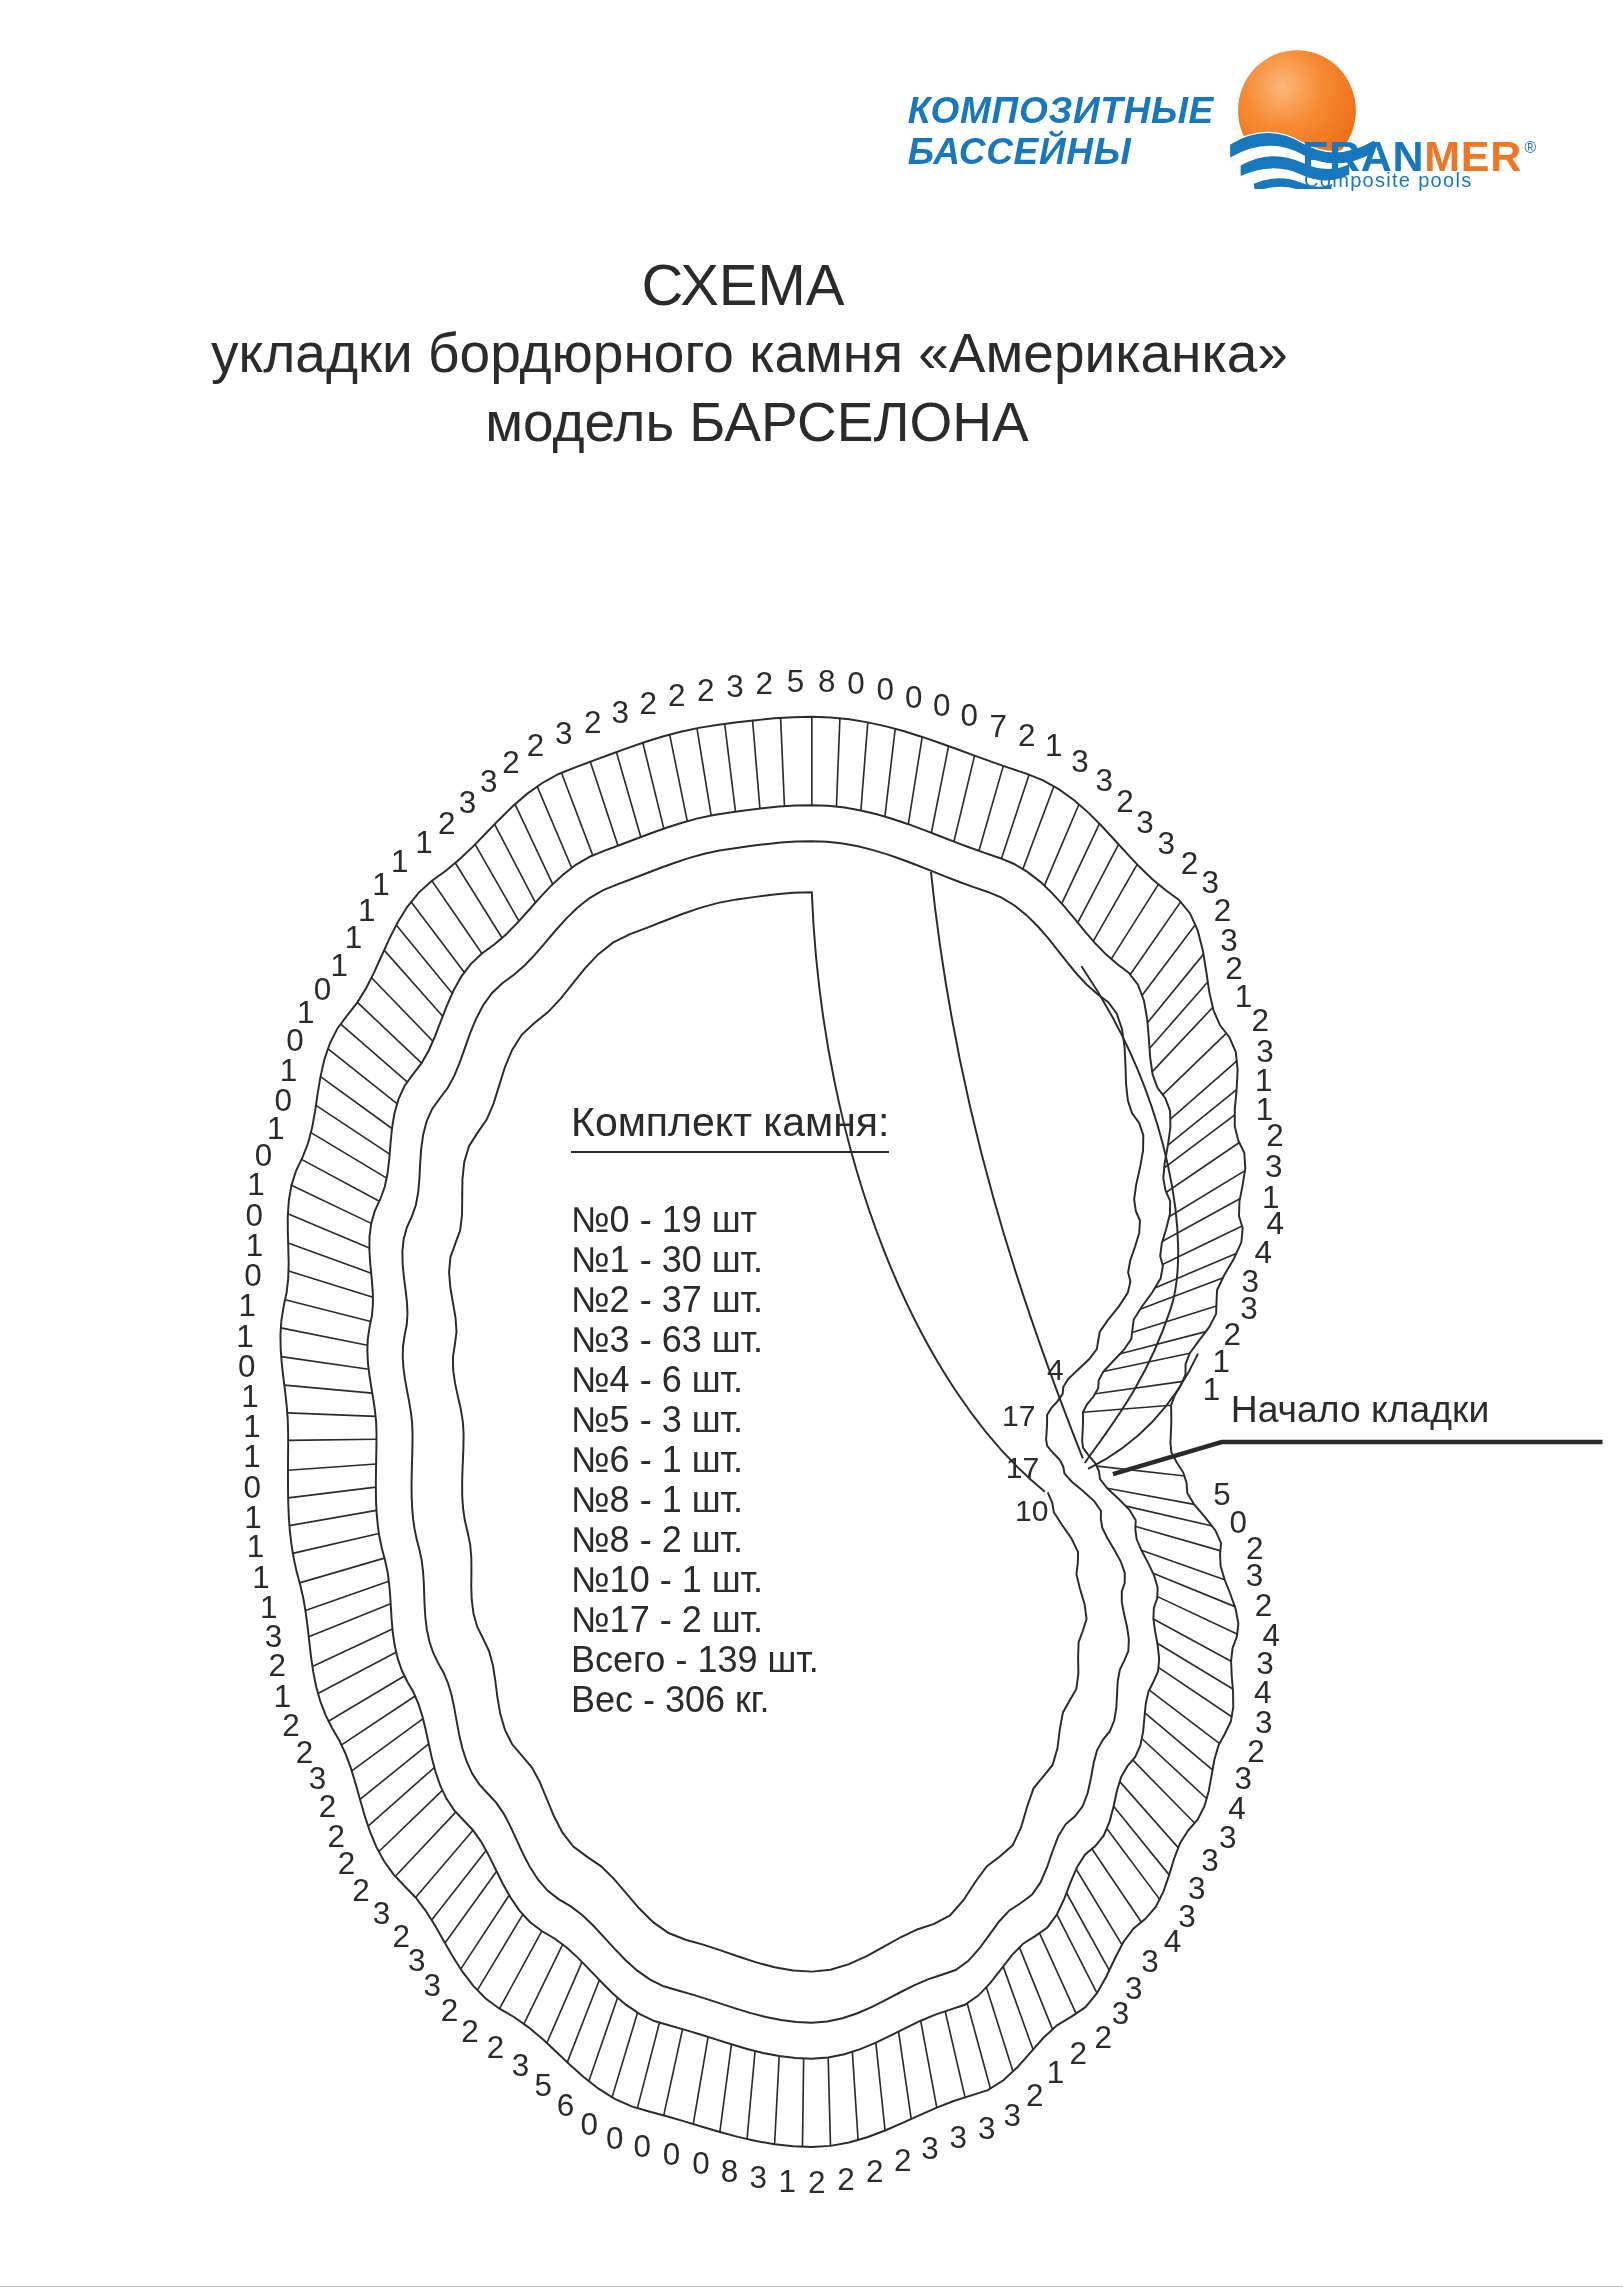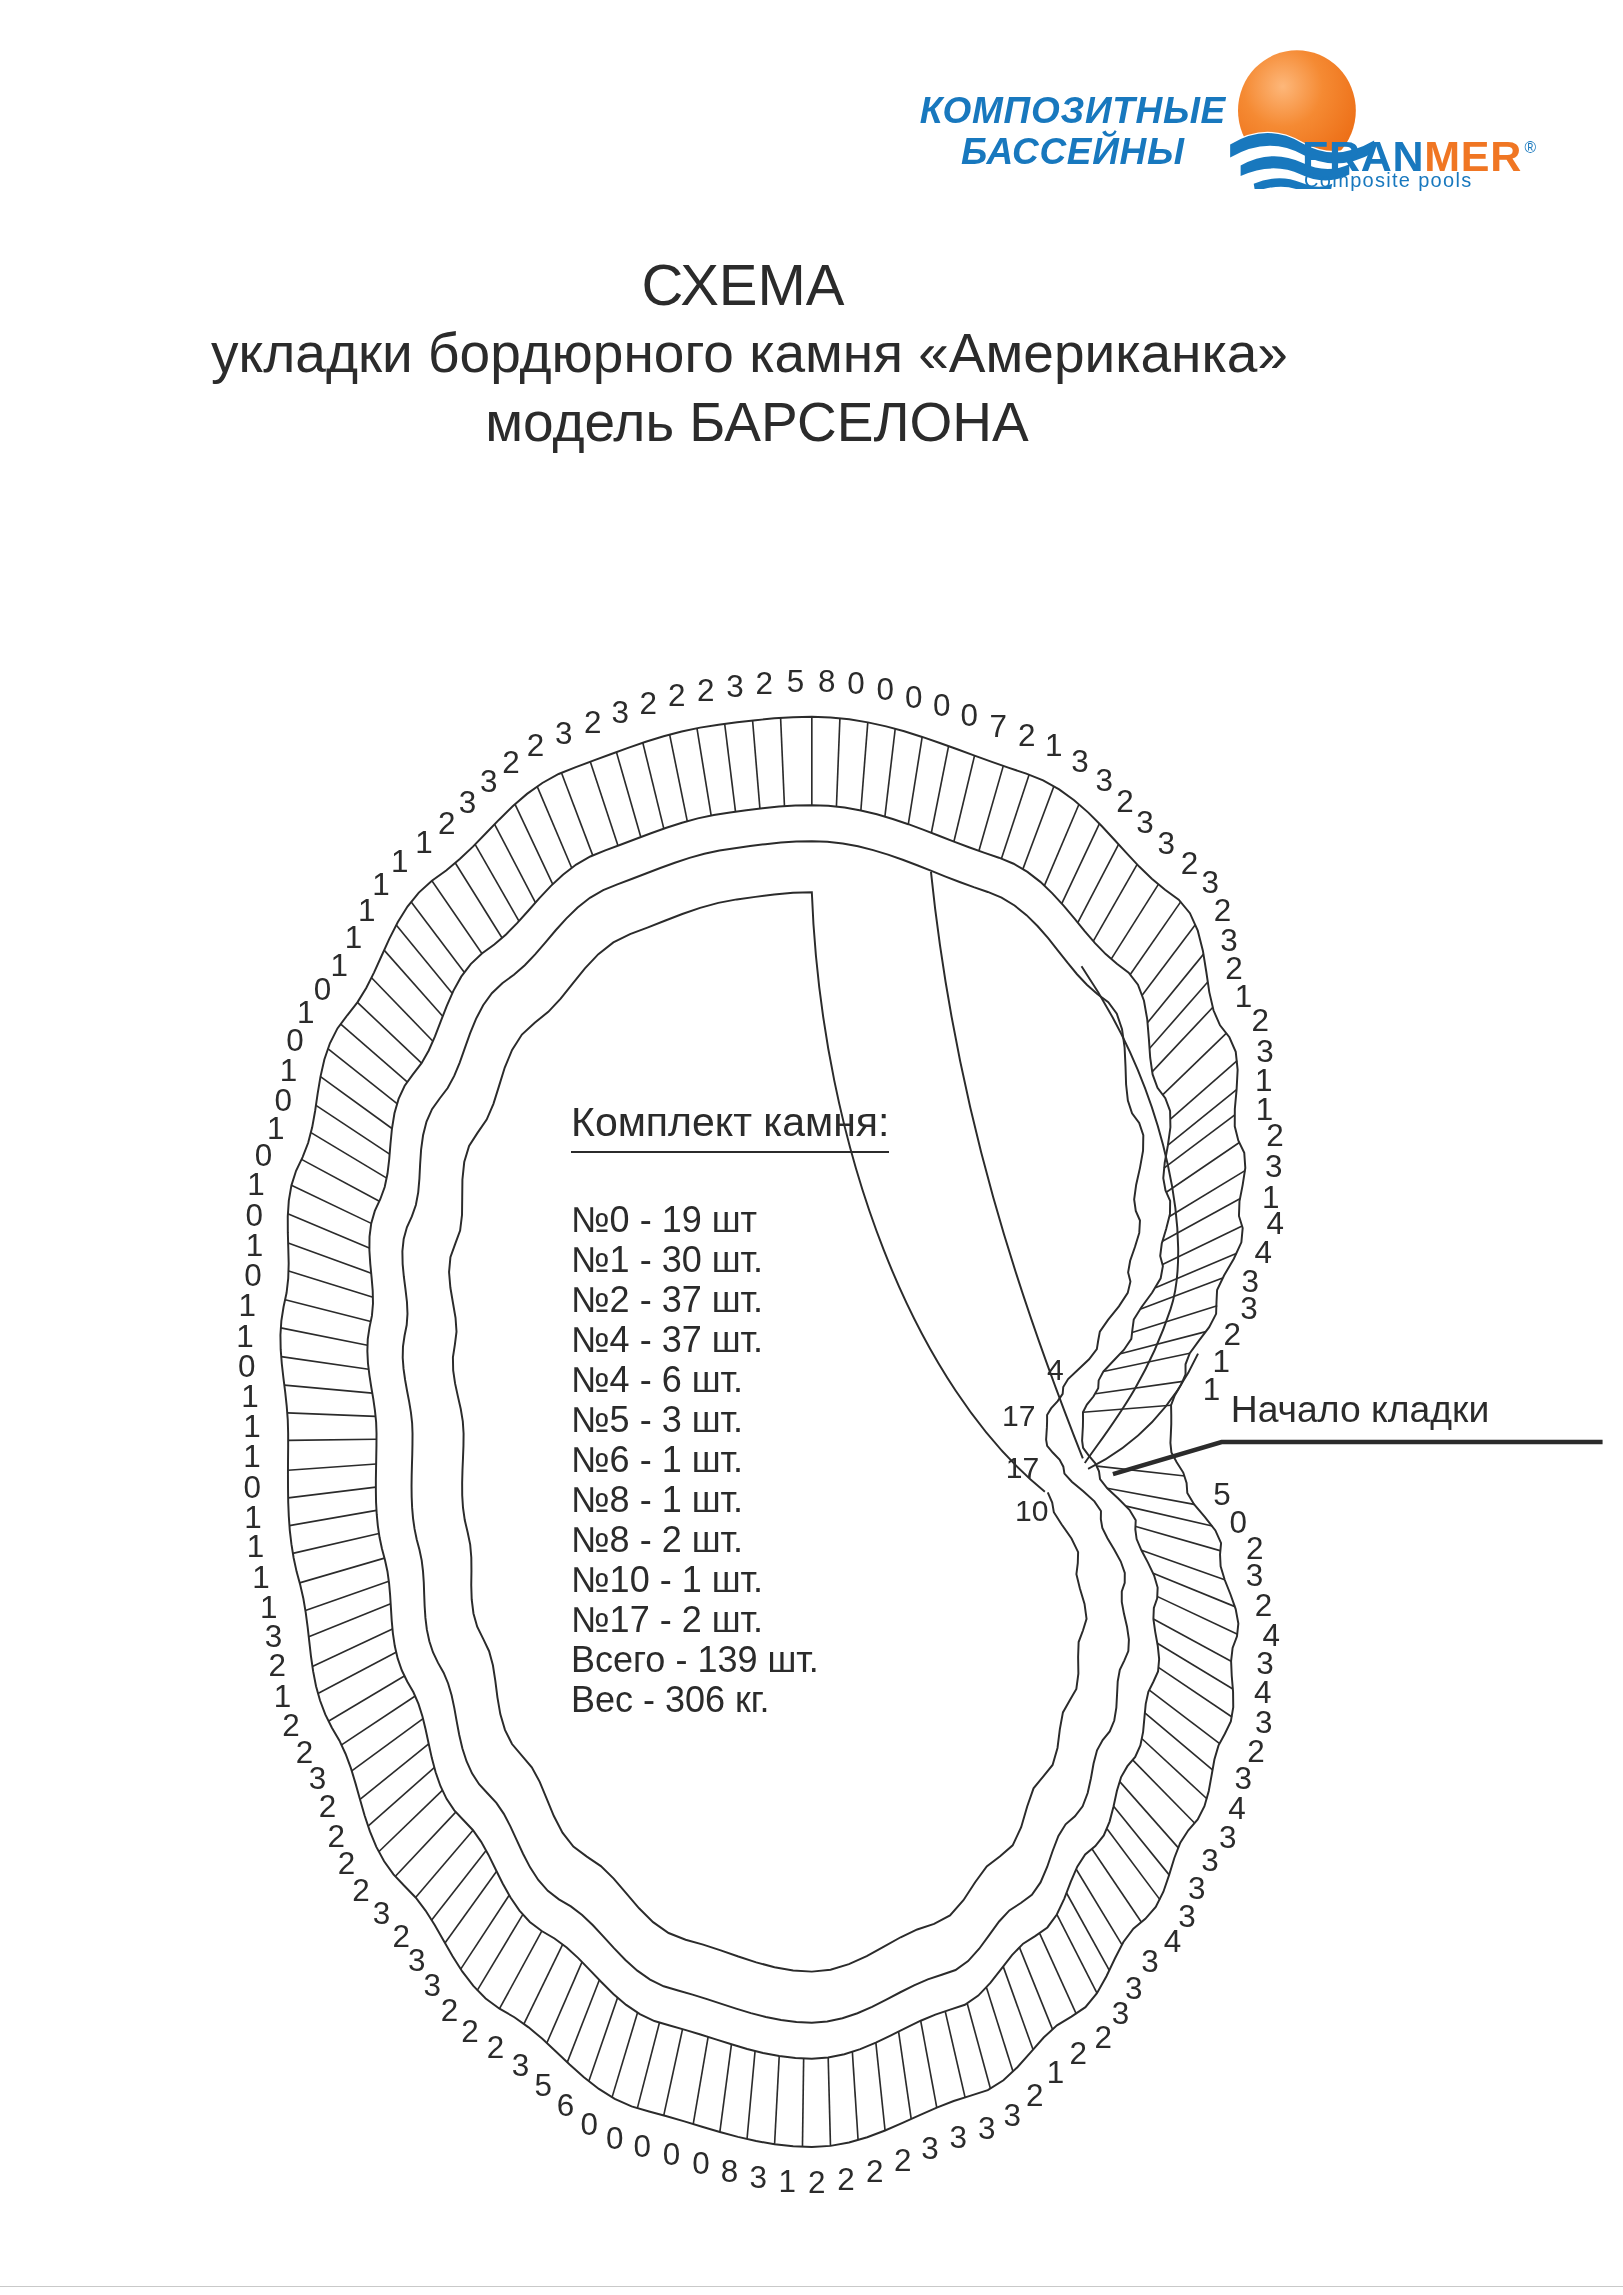--- a/index.html
+++ b/index.html
@@ -1,19 +1,19 @@
 <!DOCTYPE html>
 <html style="font-size:10.5px"><head>
 <meta charset="utf-8">
 <style>
   html,body{margin:0;padding:0;background:#fff;}
   .page{position:relative;width:1623px;height:2295px;background:#ffffff;overflow:hidden;
         font-family:"Liberation Sans",sans-serif;color:#222;}
   
-  .logo-ru{position:absolute;right:397px;top:90px;text-align:center;
+  .logo-ru{position:absolute;right:409px;top:90px;text-align:left;
            font-style:italic;font-weight:bold;font-size:37px;line-height:41px;color:#1878BE;
            letter-spacing:0.7px;}
   .logo-mark{position:absolute;left:1226px;top:45px;}
   .brand{position:absolute;left:1302px;top:126px;font-weight:bold;font-size:43px;line-height:43px;
          letter-spacing:0.7px;white-space:nowrap;}
   .brand .fran{color:#1878BE;}
   .brand .mer{color:#F07623;}
   .brand .reg{color:#1878BE;font-size:15.7px;vertical-align:18.3px;font-weight:normal;margin-left:2.6px;}
   .tagline{position:absolute;left:1304px;top:169px;color:#1878BE;font-size:20px;letter-spacing:1.3px;}
   
@@ -357,21 +357,21 @@
       <path fill="none" stroke="#2b2b2b" stroke-width="7" d="M 1700 2252 L 1866 2203 L 2448 2203"></path>
       <text x="1880" y="2172" font-size="57" fill="#2b2b2b" text-anchor="start">Начало кладки</text>
     </svg>
 
   <div class="legend">
     <div class="legend-h">Комплект камня:</div>
     <div class="legend-items" id="legendItems">
         <div>№0 - 19 шт</div>
         <div>№1 - 30 шт.</div>
         <div>№2 - 37 шт.</div>
-        <div>№4 - 37 шт.</div>
+        <div>№3 - 63 шт.</div>
         <div>№4 - 6 шт.</div>
         <div>№5 - 3 шт.</div>
         <div>№6 - 1 шт.</div>
         <div>№8 - 1 шт.</div>
         <div>№8 - 2 шт.</div>
         <div>№10 - 1 шт.</div>
         <div>№17 - 2 шт.</div>
         <div>Всего - 139 шт.</div>
         <div>Вес - 306 кг.</div>
       </div>

